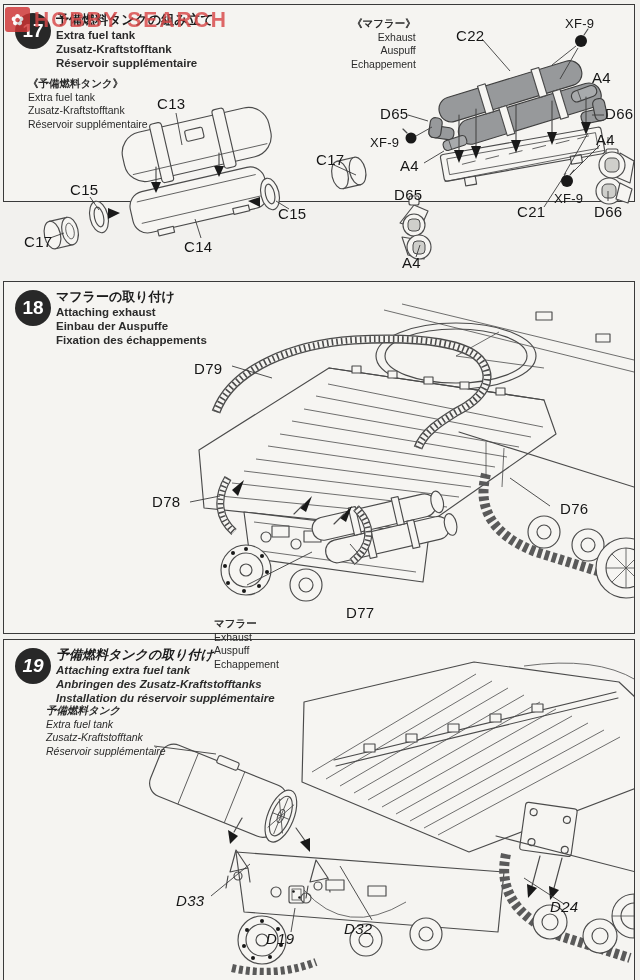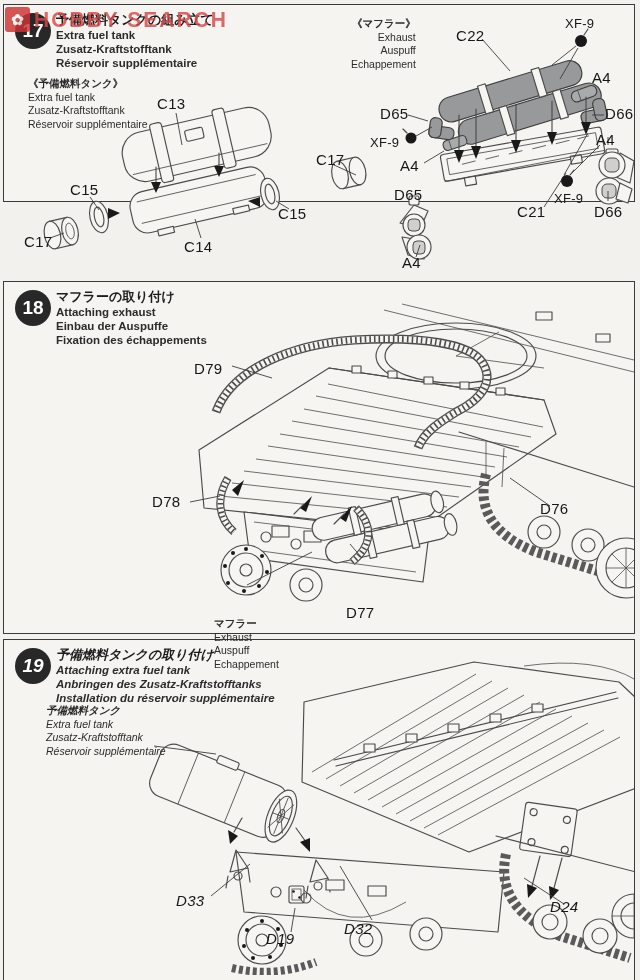--- a/index.html
+++ b/index.html
@@ -350,21 +350,21 @@
   <div class="badge">18</div>
   <div class="hdr">
     <div class="ja">マフラーの取り付け</div>
     <div class="ln">Attaching exhaust</div>
     <div class="ln">Einbau der Auspuffe</div>
     <div class="ln">Fixation des échappements</div>
   </div>
   <div class="plabel" style="left:190px;top:78px;">D79</div>
   <div class="plabel" style="left:148px;top:211px;">D78</div>
   <div class="plabel" style="left:342px;top:278px;margin-top:44px;">D77</div>
-  <div class="plabel" style="left:536px;top:218px;">D76</div>
+  <div class="plabel" style="left:556px;top:218px;">D76</div>
   <div class="note" style="left:210px;top:303px;margin-top:32px;">
     <div class="ja">マフラー</div>
     <div>Exhaust</div>
     <div>Auspuff</div>
     <div>Echappement</div>
   </div>
 </div>
 
 <div class="section" id="sec19">
   <svg class="art" width="630" height="335" viewBox="0 0 630 335">

